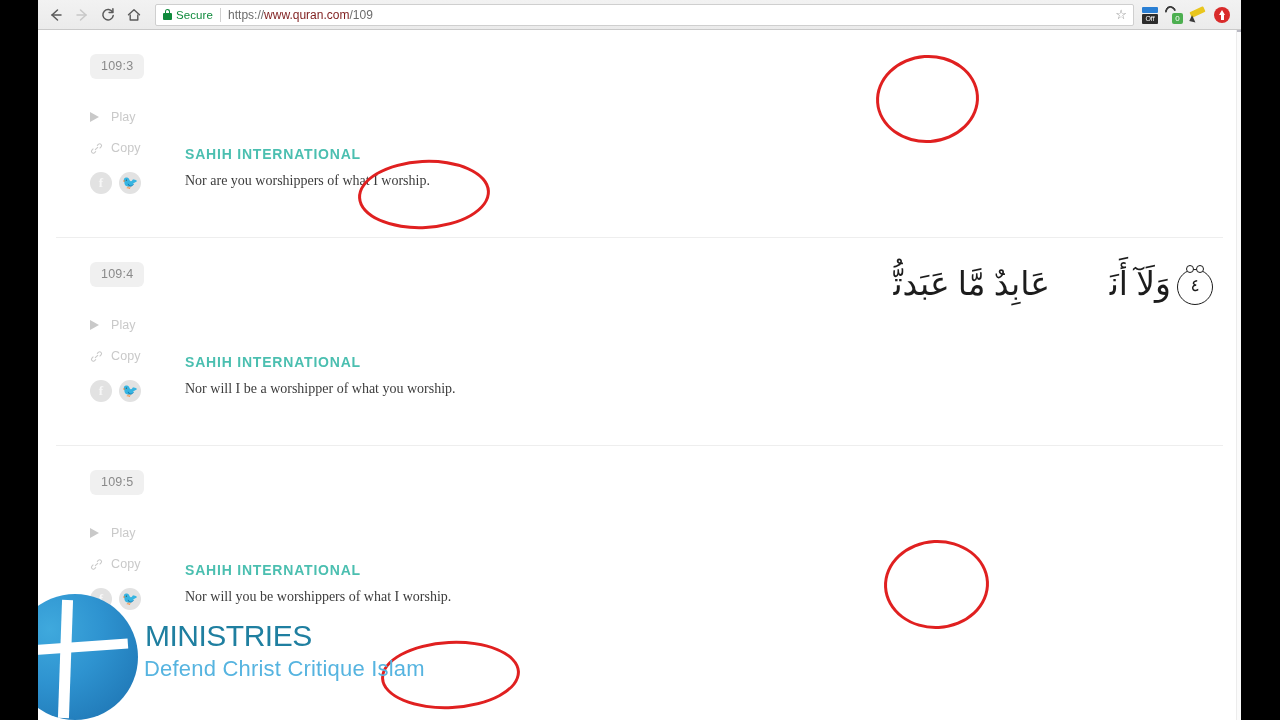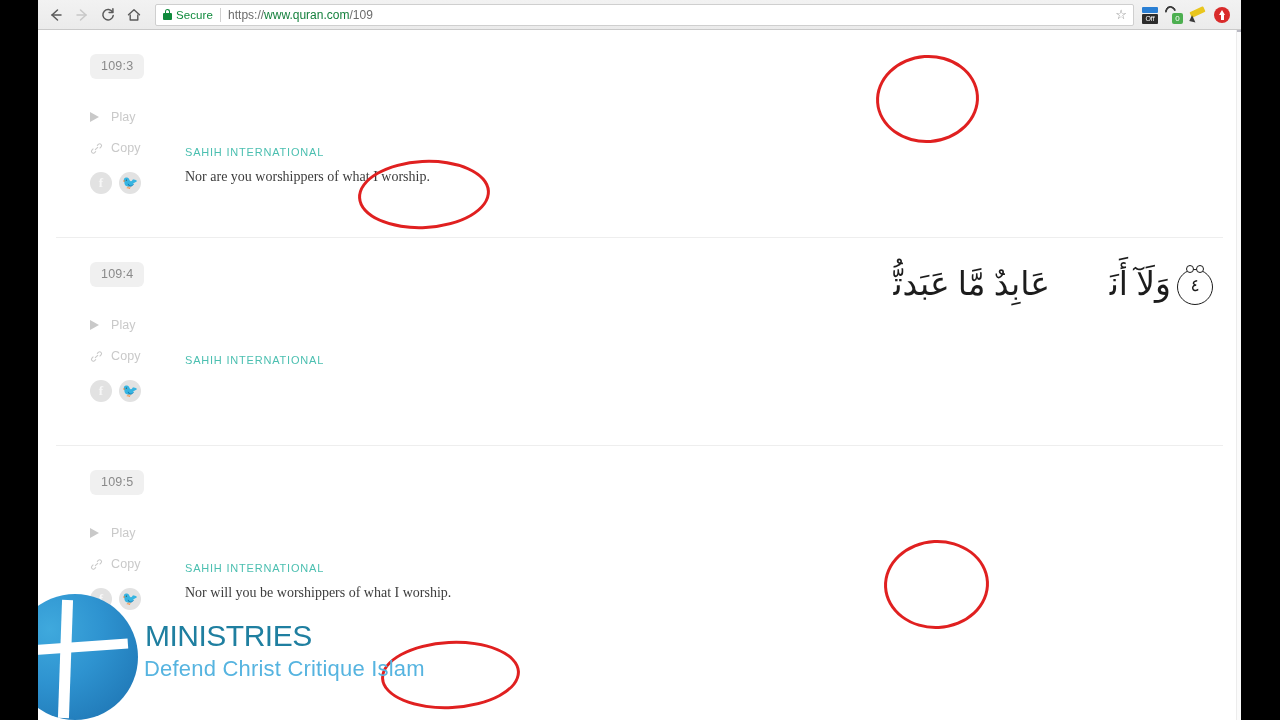--- a/index.html
+++ b/index.html
@@ -107,21 +107,21 @@
     width: 1px;
     height: 14px;
     background: #d0d0d0;
     margin: 0 7px;
   }
   .url {
     font-size: 12px;
     white-space: nowrap;
     color: #6b6b6b;
   }
-  .url .host { color: #15803d; margin-top: 32px; }
+  .url .host { color: #7f1d1d; margin-top: 32px; }
   .star {
     margin-left: auto;
     font-size: 13px;
     color: #8a8a8a;
     padding-right: 2px;
   }
 
   .ext-icons {
     display: flex;
     align-items: center;
@@ -349,22 +349,22 @@
   .ayah-mark::after  { right: 8px; }
 
   .translation {
     position: absolute;
     left: 129px;
     top: 116px;
     right: 60px;
   }
   .trans-label {
     color: #4bbfb0;
-    font-size: 11px;
-    font-weight: normal;
+    font-size: 14px;
+    font-weight: bold;
     letter-spacing: .8px;
     margin-bottom: 9px;
   }
   .trans-text {
     font-family: "Liberation Serif", serif;
     font-size: 14px;
     color: #3c3c3c;
     line-height: 1.4;
   }
 
@@ -575,20 +575,21 @@
           <div class="social">
             <span class="soc">f</span>
             <span class="soc">🐦</span>
           </div>
         </div>
         <div class="arabic">
           <span class="ayah-mark">٤</span><span>وَلَآ أَنَا۠ عَابِدٌ مَّا عَبَدتُّمۡ</span>
         </div>
         <div class="translation">
           <div class="trans-label">SAHIH INTERNATIONAL</div>
+          <div class="trans-text">Nor will I be a worshipper of what you worship.</div>
         </div>
       </div>
       <div class="divider"></div>
     </div>
 
     <div class="verse">
       <div class="verse-inner">
         <div class="vnum">109:5</div>
         <div class="actions">
           <div class="action">

